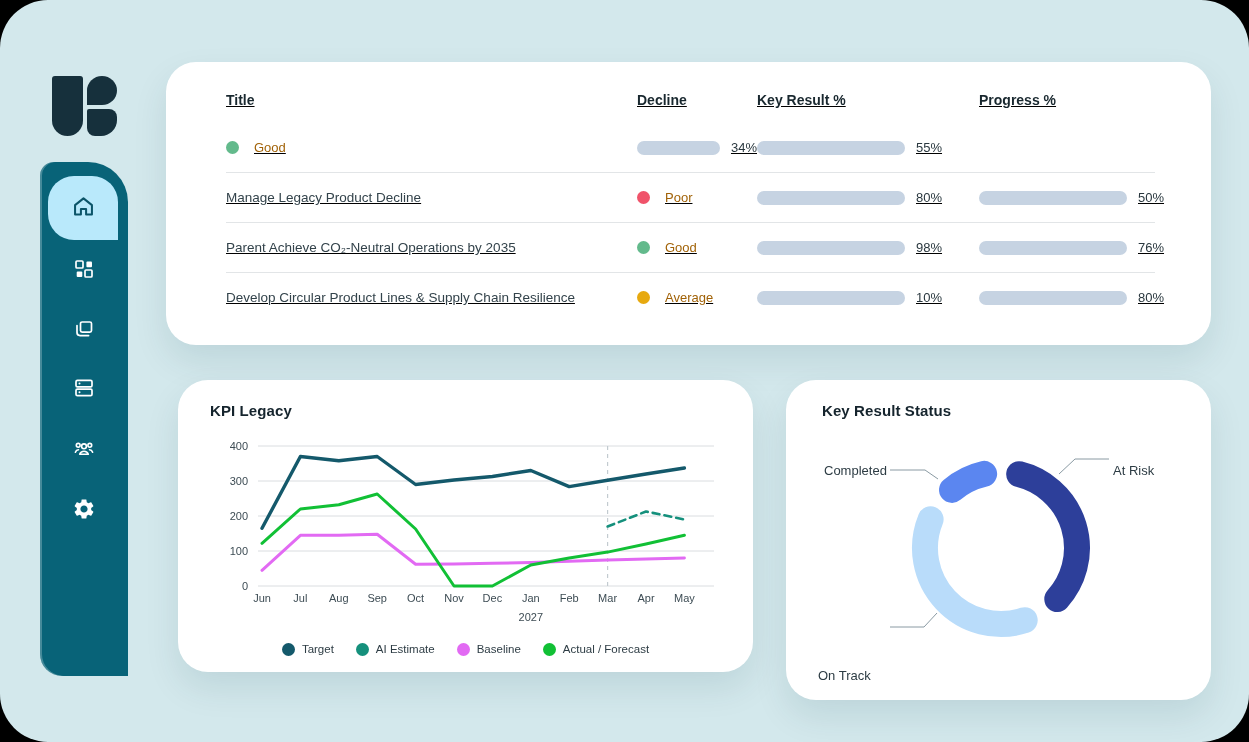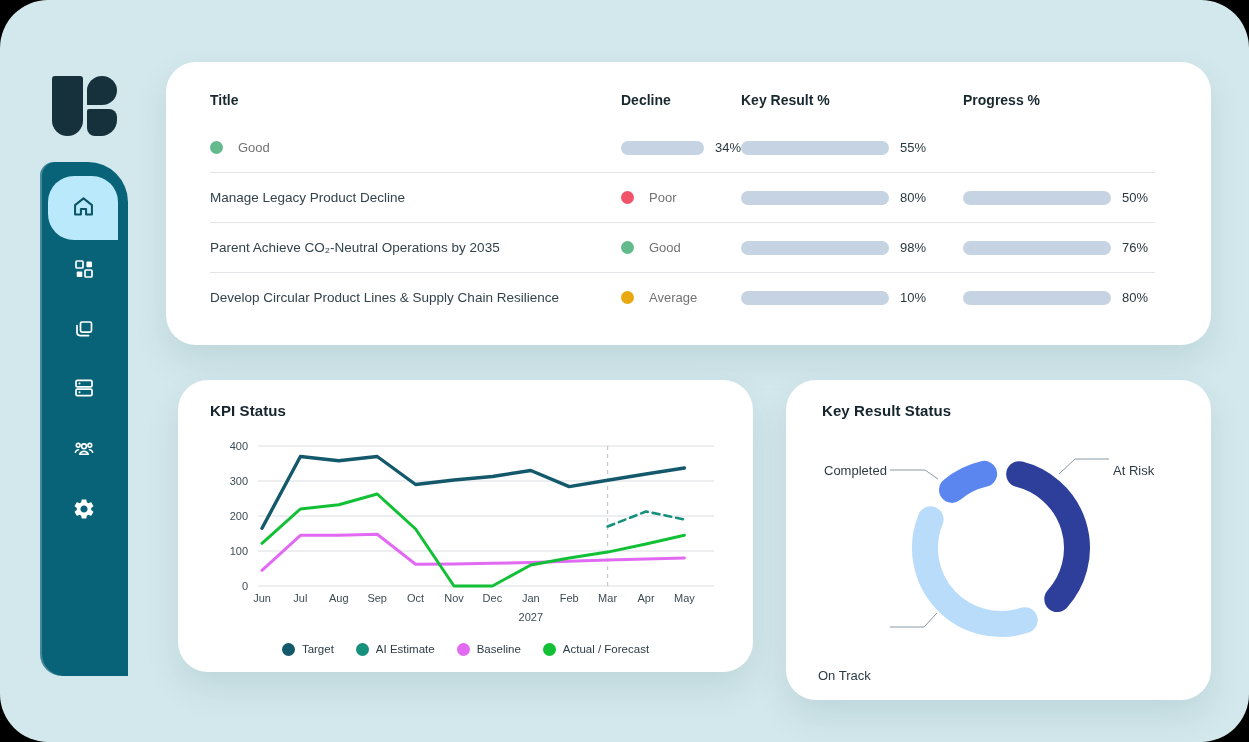--- a/index.html
+++ b/index.html
@@ -46,30 +46,30 @@
   .kpi-card{left:178px;top:380px;width:575px;height:292px;}
   .donut-card{left:786px;top:380px;width:425px;height:320px;}
 
   .card-title{
     position:absolute;left:32px;top:22px;margin:0;
     font-size:15px;font-weight:700;color:#15242d;letter-spacing:.1px;
   }
   .donut-card .card-title{left:36px;}
 
   
-  .tbl{position:absolute;left:44px;right:56px;top:30px;}
+  .tbl{position:absolute;left:60px;right:56px;top:30px;text-decoration:underline;}
   .tbl-head,.tbl-row{
     display:grid;grid-template-columns:411px 120px 222px 1fr;align-items:center;
   }
   .tbl-head{height:31px;align-items:start;}
   .tbl-head span{font-size:14px;font-weight:700;color:#19282f;}
   .tbl-row{height:49px;border-bottom:1px solid #e2e5e7;}
   .tbl-row:last-child{border-bottom:none;}
   .row-title{font-size:13.5px;color:#33434b;}
-  .status-cell{display:flex;align-items:center;gap:15px;font-size:13px;color:#737373;}
+  .status-cell{display:flex;align-items:center;gap:15px;font-size:13px;color:#a16207;}
   .status-dot{width:13px;height:13px;border-radius:50%;}
   .bar-cell{display:flex;align-items:center;gap:11px;}
   .bar-track{width:148px;height:14px;border-radius:7px;background:#c6d3e2;overflow:hidden;}
   .bar-fill{height:100%;border-radius:7px 0 0 7px;background:#135f73;}
   .bar-val{font-size:13px;color:#2a383f;}
 
   
   .kpi-svg{position:absolute;left:0;top:50px;}
   .ax{font-size:11px;fill:#3d4c54;font-family:"Liberation Sans",sans-serif;}
   .legend{
@@ -198,21 +198,21 @@
             <span class="bar-cell">
               <span class="bar-track"><span class="bar-fill" style="width:80%"></span></span>
               <span class="bar-val">80%</span>
             </span>
           </div>
         </div>
     </div>
   </section>
 
   <section class="card kpi-card">
-    <h3 class="card-title">KPI Status</h3>
+    <h3 class="card-title">KPI Legacy</h3>
     <svg class="kpi-svg" id="kpi-svg" width="575" height="200" viewBox="0 0 575 200">
         <line x1="80" x2="536" y1="156" y2="156" stroke="#dadde0" stroke-width="1"></line>
         <text class="ax" x="70" y="160" text-anchor="end">0</text>
         <line x1="80" x2="536" y1="121" y2="121" stroke="#dadde0" stroke-width="1"></line>
         <text class="ax" x="70" y="125" text-anchor="end">100</text>
         <line x1="80" x2="536" y1="86" y2="86" stroke="#dadde0" stroke-width="1"></line>
         <text class="ax" x="70" y="90" text-anchor="end">200</text>
         <line x1="80" x2="536" y1="51" y2="51" stroke="#dadde0" stroke-width="1"></line>
         <text class="ax" x="70" y="55" text-anchor="end">300</text>
         <line x1="80" x2="536" y1="16" y2="16" stroke="#dadde0" stroke-width="1"></line>

